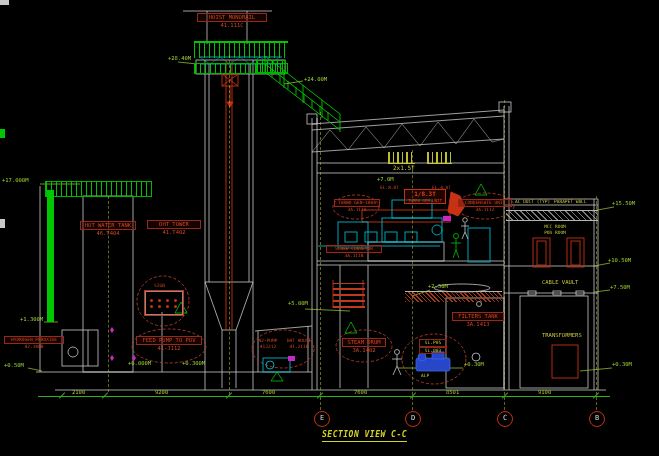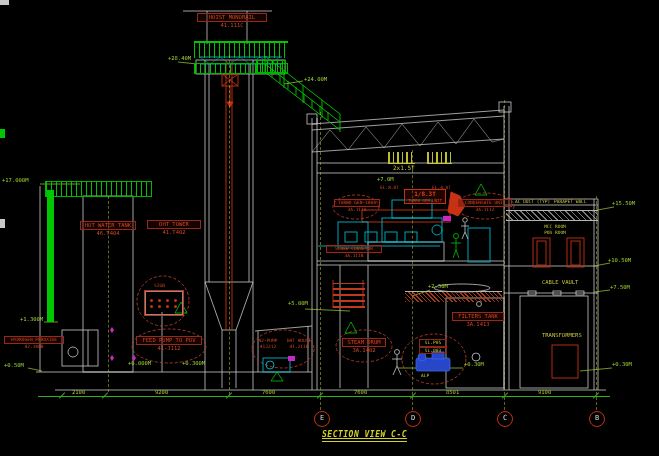--- a/index.html
+++ b/index.html
@@ -26,21 +26,21 @@
   .yhatch{background:repeating-linear-gradient(90deg,rgba(200,200,50,.95) 0 1.5px,transparent 1.5px 4.5px);
           border-bottom:1px solid #c8c832;}
   .gridline{border-left:1px dashed rgba(200,200,70,.5);}
   .dimline{background:#2fae1e;}
   .tick{background:#2fae1e;transform:rotate(-45deg);}
   .bubble{border:1.3px solid #c83214;border-radius:50%;color:#dcdcdc;font-size:7px;
           text-align:center;line-height:12px;width:14px;height:14px;}
   .dots{display:flex;flex-wrap:wrap;gap:3px 5px;padding:3px 4px;align-content:center;}
   .dot{width:3px;height:3px;border-radius:50%;background:#c83214;}
   .title{color:#d2d228;font-size:8px;font-style:italic;font-weight:bold;letter-spacing:.5px;
-         text-decoration:underline;border-bottom:1px solid #d2d228;padding-bottom:1px;}
+         border-bottom:1px solid #d2d228;padding-bottom:1px;}
   .corner{background:#c8c8c8;}
 </style>
 </head>
 <body>
 
 <div id="canvas">
 
   <div class="abs corner" style="left:0;top:0;width:9px;height:5px;"></div>
   <div class="abs gsolid" style="left:0;top:129px;width:5px;height:9px;"></div>
   <div class="abs corner" style="left:0;top:219px;width:5px;height:9px;"></div>

